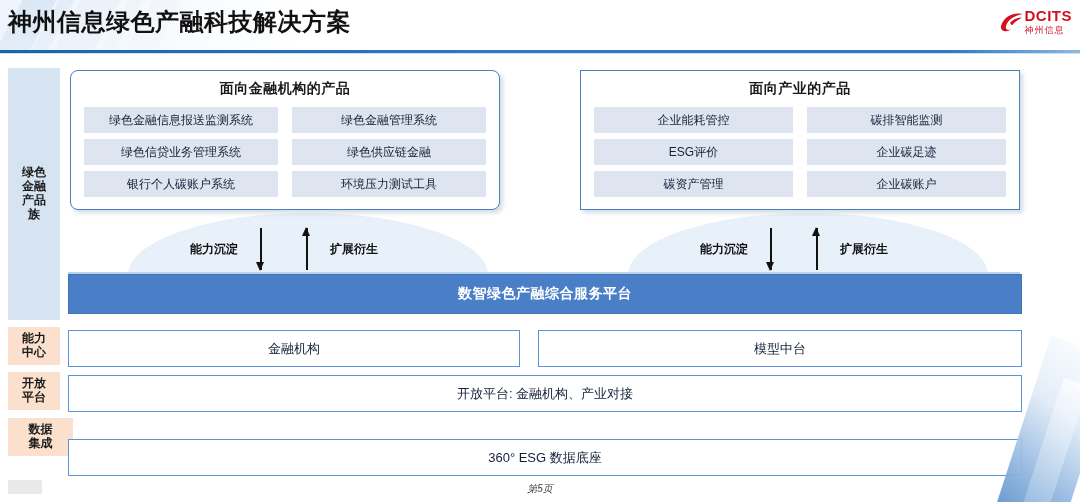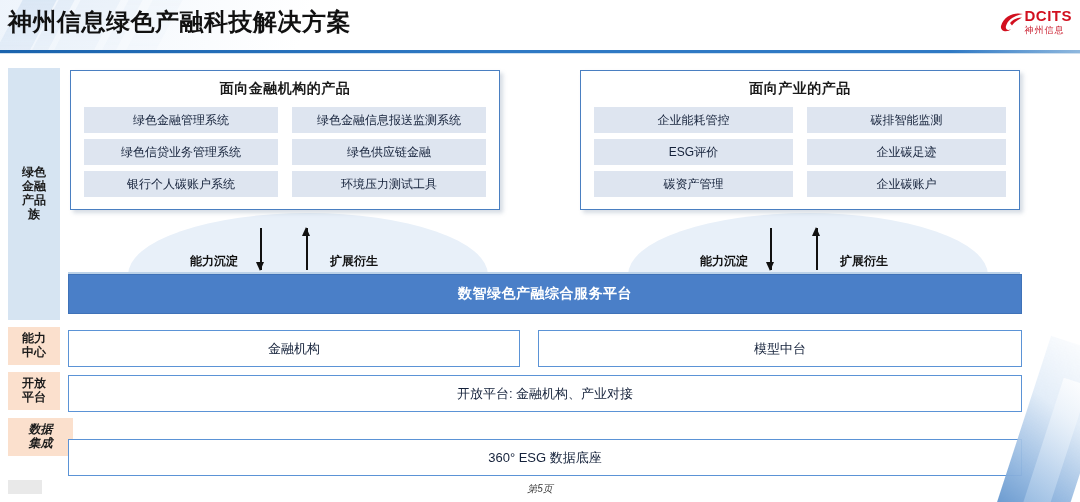--- a/index.html
+++ b/index.html
@@ -80,39 +80,39 @@
     text-align: center;
     font-weight: bold; color: #1b1b1b;
     line-height: 1.15;
   }
   .side-label.blue { background: #d6e4f2; }
   .side-label.peach { background: #fbe0cd; }
 
   #side-green   { left: 8px; top: 68px;  width: 52px; height: 252px; font-size: 12px; }
   #side-ability { left: 8px; top: 327px; width: 52px; height: 38px;  font-size: 12px; }
   #side-open    { left: 8px; top: 372px; width: 52px; height: 38px;  font-size: 12px; text-align: center; }
-  #side-data    { left: 8px; top: 418px; width: 65px; height: 38px;  font-size: 12px; font-style: italic; }
+  #side-data    { left: 8px; top: 418px; width: 65px; height: 38px;  font-size: 12px; }
 
   
   .hill {
     position: absolute;
     background: #e8f0f9;
     border-radius: 50% 50% 0 0 / 100% 100% 0 0;
   }
   #hill-left  { left: 128px; top: 213px; width: 360px; height: 62px; }
   #hill-right { left: 628px; top: 213px; width: 360px; height: 62px; }
 
   
   .panel {
     position: absolute;
     background: #ffffff;
     border: 1.4px solid #4a7fc1;
     box-shadow: 3px 3px 4px rgba(120,140,165,0.30);
   }
-  #panel-fin { left: 70px;  top: 70px; width: 428px; height: 138px; }
+  #panel-fin { left: 70px;  top: 70px; width: 428px; height: 138px; border-radius: 8px; }
   #panel-ind { left: 580px; top: 70px; width: 438px; height: 138px; }
 
   .panel-title {
     text-align: center; font-size: 14px; font-weight: bold; color: #1b1b1b;
     margin-top: 9px; letter-spacing: .5px;
   }
   .chip-grid {
     margin: 9px 13px 0 13px;
     display: grid;
     grid-template-columns: 1fr 1fr;
@@ -121,21 +121,21 @@
     row-gap: 6px;
   }
   .chip {
     background: #dee5f0;
     display: flex; align-items: center; justify-content: center;
     font-size: 12px; color: #14213a;
     white-space: nowrap;
   }
 
   
-  .arrow-group { position: absolute; display: flex; align-items: flex-end; font-family: Liberation Serif, serif; }
+  .arrow-group { position: absolute; display: flex; align-items: center; font-family: Liberation Serif, serif; }
   #arrows-left  { left: 190px; top: 228px; }
   #arrows-right { left: 700px; top: 228px; }
 
   .arrow-label {
     font-size: 12px; font-weight: bold; color: #111; white-space: nowrap;
   }
   .arrow {
     position: relative; width: 14px; height: 42px; margin: 0 16px;
   }
   .arrow .shaft {
@@ -257,22 +257,22 @@
 平台</span>
   </div>
   <div class="side-label peach" id="side-data">
     <span style="white-space:pre-line">数据
 集成</span>
   </div>
 
   <div class="panel" id="panel-fin">
     <div class="panel-title">面向金融机构的产品</div>
     <div class="chip-grid">
+      <div class="chip">绿色金融信息报送监测系统</div>
       <div class="chip">绿色金融管理系统</div>
-      <div class="chip">绿色金融信息报送监测系统</div>
       <div class="chip">绿色信贷业务管理系统</div>
       <div class="chip">绿色供应链金融</div>
       <div class="chip">银行个人碳账户系统</div>
       <div class="chip">环境压力测试工具</div>
     </div>
   </div>
 
   <div class="panel" id="panel-ind">
     <div class="panel-title">面向产业的产品</div>
     <div class="chip-grid">

